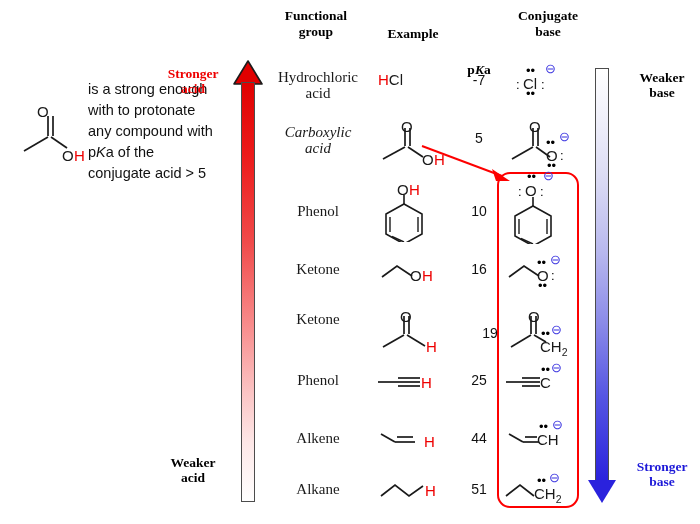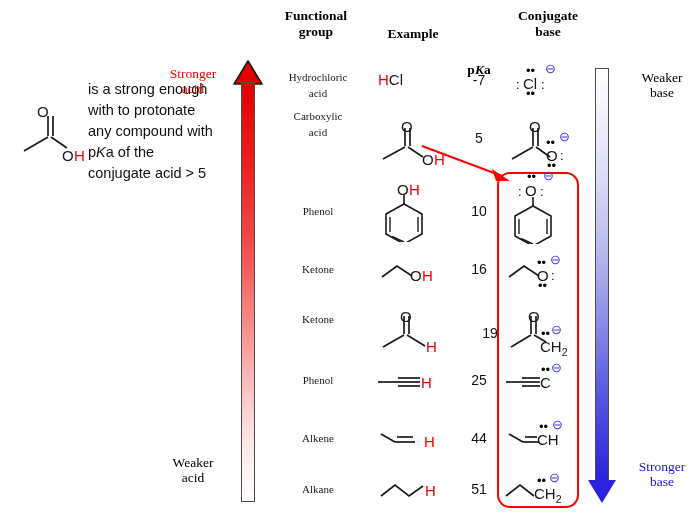--- a/index.html
+++ b/index.html
@@ -20,34 +20,34 @@
   .col-header {
     font-family: "Liberation Serif", serif;
     font-weight: bold;
     font-size: 13.5px;
     line-height: 16px;
     text-align: center;
     color: #000;
   }
   .group-name {
     font-family: "Liberation Serif", serif;
-    font-size: 11px;
+    font-size: 15px;
     line-height: 16px;
     text-align: center;
     color: #1a1a1a;
   }
   .pka-val {
     font-family: "Liberation Sans", sans-serif;
     font-size: 14px;
     color: #111;
     text-align: center;
   }
   .edge-label {
     font-family: "Liberation Serif", serif;
-    font-weight: normal;
+    font-weight: bold;
     font-size: 13.5px;
     line-height: 15px;
     text-align: center;
   }
   .edge-red  { color: #ee0000; }
   .edge-blue { color: #1c18d8; }
   .edge-black{ color: #000000; }
 
   .blurb {
     font-family: "Liberation Sans", sans-serif;
@@ -188,21 +188,21 @@
 <div class="abs pka-val" style="left:455px; top:72px; width:48px;"><span>-7</span></div>
 
 <div class="abs lp" style="left:526px; top:64px;">••</div>
 <div class="abs lp" style="left:516px; top:78px;">:</div>
 <div class="abs atom" style="left:523px; top:76px;">
   <span>Cl</span></div>
 <div class="abs lp" style="left:541px; top:78px;">:</div>
 <div class="abs lp" style="left:526px; top:87px;">••</div>
 <div class="abs charge" style="left:545px; top:62px;">⊖</div>
 
-<div class="abs group-name" style="left:271px; top:108px; width:94px;">
+<div class="abs group-name" style="left:271px; top:124px; width:94px;font-style:italic;">
   <span>Carboxylic</span><br>
   <span>acid</span>
 </div>
 <svg class="abs" style="left:375px; top:118px;" width="66" height="48" viewBox="0 0 66 48">
   <line x1="30" y1="28" x2="30" y2="10" stroke="#1a1a1a" stroke-width="1.7"></line>
   <line x1="35" y1="28" x2="35" y2="10" stroke="#1a1a1a" stroke-width="1.7"></line>
   <line x1="30" y1="29" x2="8" y2="41" stroke="#1a1a1a" stroke-width="1.7"></line>
   <line x1="33" y1="29" x2="48" y2="39" stroke="#1a1a1a" stroke-width="1.7"></line>
 </svg>
 <div class="abs atom" style="left:401px; top:119px;">

